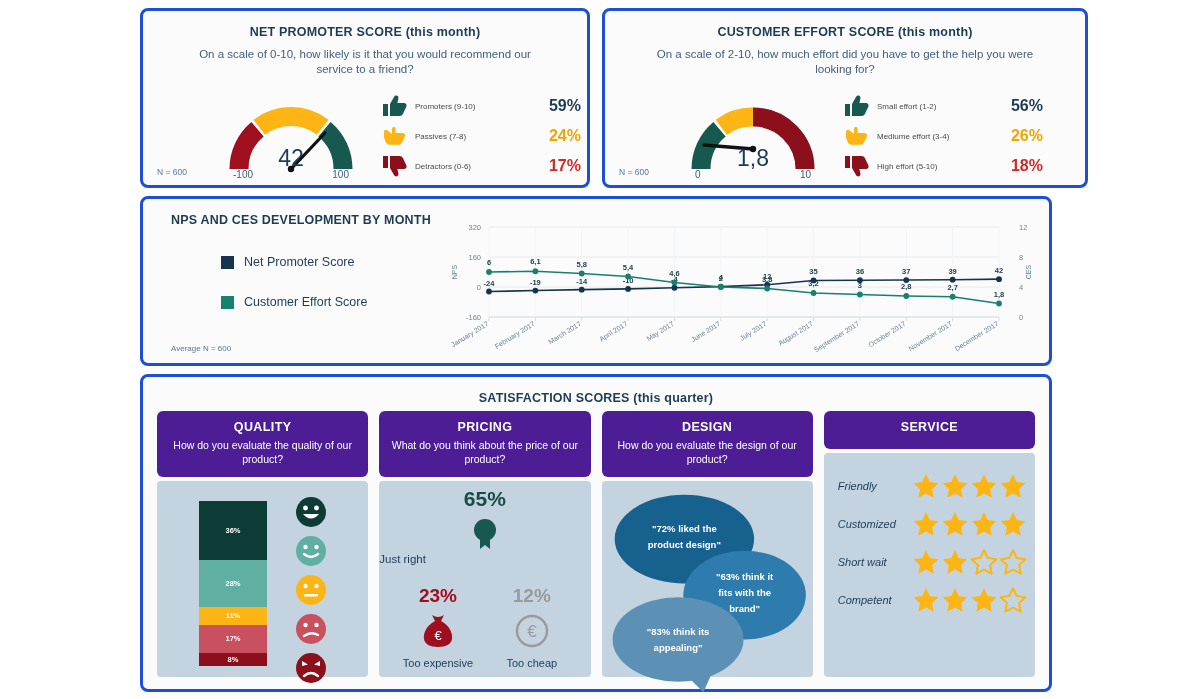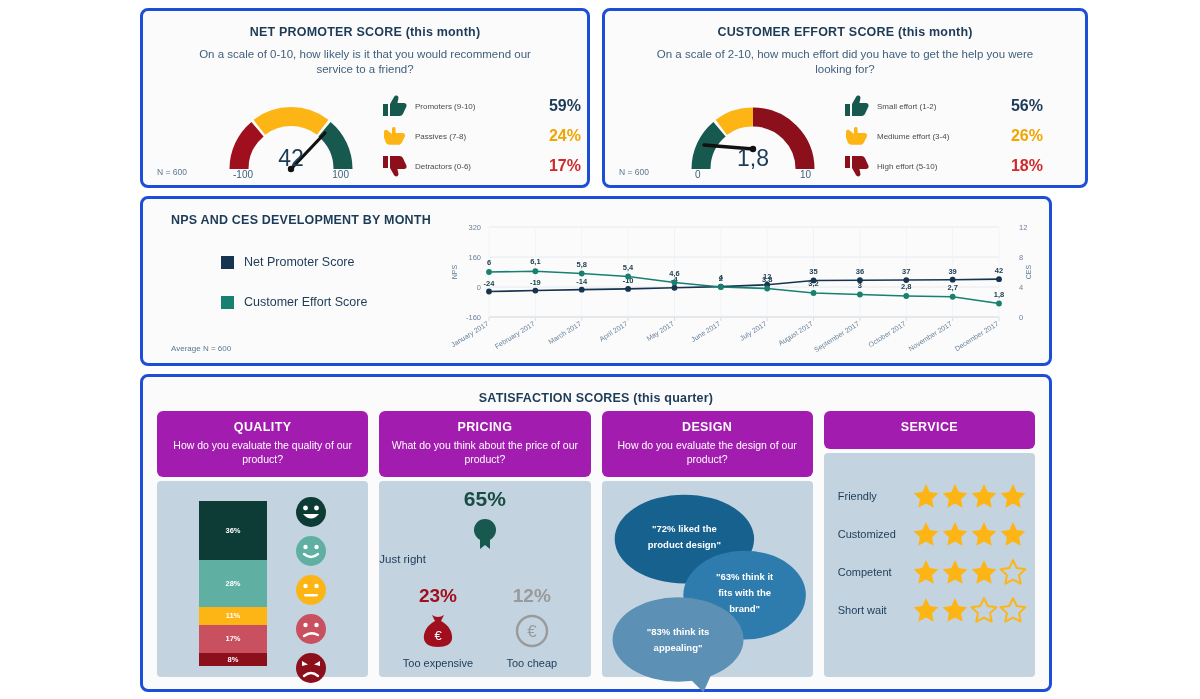--- a/index.html
+++ b/index.html
@@ -77,21 +77,21 @@
   .dp-lbl { font-size:7.5px; font-weight:bold; fill:#24424f; }
   .mon-lbl { font-size:7px; fill:#6a8299; }
 
   
   #sat-card { left:0px; top:374px; width:912px; height:318px; }
   .sat-title { text-align:center; font-size:12.5px; font-weight:bold; margin-top:14px; letter-spacing:.2px;}
   .sat-n { position:absolute; right:22px; top:38px; font-size:8px; color:#5b7890; }
   .quads { position:absolute; left:14px; top:34px; right:14px; bottom:12px; display:flex; gap:11px; }
   .quad { flex:1; display:flex; flex-direction:column; }
   .quad-head {
-    background:#a21caf; color:#ffffff; border-radius:6px;
+    background:#4c1d95; color:#ffffff; border-radius:6px;
     padding:9px 8px 11px 8px; text-align:center; flex:0 0 auto;
   }
   .quad-head h4 { margin:0 0 4px 0; font-size:12.5px; font-weight:bold; letter-spacing:.4px;}
   .quad-head p  { margin:0; font-size:10.5px; line-height:14px; }
   .quad-body { background:#c3d4e0; border-radius:4px; margin-top:4px; flex:1; position:relative; }
 
   
   .qbar { position:absolute; left:42px; top:20px; width:68px; height:165px; display:flex; flex-direction:column; }
   .qseg { display:flex; align-items:center; justify-content:center; color:#fff; font-size:7.5px; font-weight:bold; }
   .faces { position:absolute; right:32px; top:14px; width:46px; }
@@ -461,21 +461,21 @@
                 <text x="72" y="161" text-anchor="middle" class="bub-txt">appealing"</text>
               </g>
             </svg>
         </div>
       </div>
 
       <div class="quad">
         <div class="quad-head">
           <h4>SERVICE</h4>
         </div>
-        <div class="quad-body" id="service-body" style="padding-top:24px;">
+        <div class="quad-body" id="service-body" style="padding-top:14px;font-style:italic;">
             <div class="srv-row">
               <span class="srv-lbl">Friendly</span>
               <span class="stars">
                 <svg width="28" height="28" viewBox="0 0 24 24">
                   <path d="M12 1.8 L15.2 8.6 L22.6 9.6 L17.2 14.7 L18.6 22 L12 18.5 L5.4 22 L6.8 14.7 L1.4 9.6 L8.8 8.6 Z" fill="#fdb515" stroke="#fdb515" stroke-width="0" stroke-linejoin="round"></path>
                 </svg>
                 <svg width="28" height="28" viewBox="0 0 24 24">
                   <path d="M12 1.8 L15.2 8.6 L22.6 9.6 L17.2 14.7 L18.6 22 L12 18.5 L5.4 22 L6.8 14.7 L1.4 9.6 L8.8 8.6 Z" fill="#fdb515" stroke="#fdb515" stroke-width="0" stroke-linejoin="round"></path>
                 </svg>
                 <svg width="28" height="28" viewBox="0 0 24 24">
@@ -497,47 +497,47 @@
                 </svg>
                 <svg width="28" height="28" viewBox="0 0 24 24">
                   <path d="M12 1.8 L15.2 8.6 L22.6 9.6 L17.2 14.7 L18.6 22 L12 18.5 L5.4 22 L6.8 14.7 L1.4 9.6 L8.8 8.6 Z" fill="#fdb515" stroke="#fdb515" stroke-width="0" stroke-linejoin="round"></path>
                 </svg>
                 <svg width="28" height="28" viewBox="0 0 24 24">
                   <path d="M12 1.8 L15.2 8.6 L22.6 9.6 L17.2 14.7 L18.6 22 L12 18.5 L5.4 22 L6.8 14.7 L1.4 9.6 L8.8 8.6 Z" fill="#fdb515" stroke="#fdb515" stroke-width="0" stroke-linejoin="round"></path>
                 </svg>
               </span>
             </div>
             <div class="srv-row">
-              <span class="srv-lbl">Competent</span>
+              <span class="srv-lbl">Short wait</span>
               <span class="stars">
                 <svg width="28" height="28" viewBox="0 0 24 24">
                   <path d="M12 1.8 L15.2 8.6 L22.6 9.6 L17.2 14.7 L18.6 22 L12 18.5 L5.4 22 L6.8 14.7 L1.4 9.6 L8.8 8.6 Z" fill="#fdb515" stroke="#fdb515" stroke-width="0" stroke-linejoin="round"></path>
                 </svg>
                 <svg width="28" height="28" viewBox="0 0 24 24">
                   <path d="M12 1.8 L15.2 8.6 L22.6 9.6 L17.2 14.7 L18.6 22 L12 18.5 L5.4 22 L6.8 14.7 L1.4 9.6 L8.8 8.6 Z" fill="#fdb515" stroke="#fdb515" stroke-width="0" stroke-linejoin="round"></path>
                 </svg>
                 <svg width="28" height="28" viewBox="0 0 24 24">
-                  <path d="M12 1.8 L15.2 8.6 L22.6 9.6 L17.2 14.7 L18.6 22 L12 18.5 L5.4 22 L6.8 14.7 L1.4 9.6 L8.8 8.6 Z" fill="#fdb515" stroke="#fdb515" stroke-width="0" stroke-linejoin="round"></path>
+                  <path d="M12 1.8 L15.2 8.6 L22.6 9.6 L17.2 14.7 L18.6 22 L12 18.5 L5.4 22 L6.8 14.7 L1.4 9.6 L8.8 8.6 Z" fill="none" stroke="#fdb515" stroke-width="1.7" stroke-linejoin="round"></path>
                 </svg>
                 <svg width="28" height="28" viewBox="0 0 24 24">
                   <path d="M12 1.8 L15.2 8.6 L22.6 9.6 L17.2 14.7 L18.6 22 L12 18.5 L5.4 22 L6.8 14.7 L1.4 9.6 L8.8 8.6 Z" fill="none" stroke="#fdb515" stroke-width="1.7" stroke-linejoin="round"></path>
                 </svg>
               </span>
             </div>
             <div class="srv-row">
-              <span class="srv-lbl">Short wait</span>
+              <span class="srv-lbl">Competent</span>
               <span class="stars">
                 <svg width="28" height="28" viewBox="0 0 24 24">
                   <path d="M12 1.8 L15.2 8.6 L22.6 9.6 L17.2 14.7 L18.6 22 L12 18.5 L5.4 22 L6.8 14.7 L1.4 9.6 L8.8 8.6 Z" fill="#fdb515" stroke="#fdb515" stroke-width="0" stroke-linejoin="round"></path>
                 </svg>
                 <svg width="28" height="28" viewBox="0 0 24 24">
                   <path d="M12 1.8 L15.2 8.6 L22.6 9.6 L17.2 14.7 L18.6 22 L12 18.5 L5.4 22 L6.8 14.7 L1.4 9.6 L8.8 8.6 Z" fill="#fdb515" stroke="#fdb515" stroke-width="0" stroke-linejoin="round"></path>
                 </svg>
                 <svg width="28" height="28" viewBox="0 0 24 24">
-                  <path d="M12 1.8 L15.2 8.6 L22.6 9.6 L17.2 14.7 L18.6 22 L12 18.5 L5.4 22 L6.8 14.7 L1.4 9.6 L8.8 8.6 Z" fill="none" stroke="#fdb515" stroke-width="1.7" stroke-linejoin="round"></path>
+                  <path d="M12 1.8 L15.2 8.6 L22.6 9.6 L17.2 14.7 L18.6 22 L12 18.5 L5.4 22 L6.8 14.7 L1.4 9.6 L8.8 8.6 Z" fill="#fdb515" stroke="#fdb515" stroke-width="0" stroke-linejoin="round"></path>
                 </svg>
                 <svg width="28" height="28" viewBox="0 0 24 24">
                   <path d="M12 1.8 L15.2 8.6 L22.6 9.6 L17.2 14.7 L18.6 22 L12 18.5 L5.4 22 L6.8 14.7 L1.4 9.6 L8.8 8.6 Z" fill="none" stroke="#fdb515" stroke-width="1.7" stroke-linejoin="round"></path>
                 </svg>
               </span>
             </div>
           </div>
       </div>
 
     </div>

